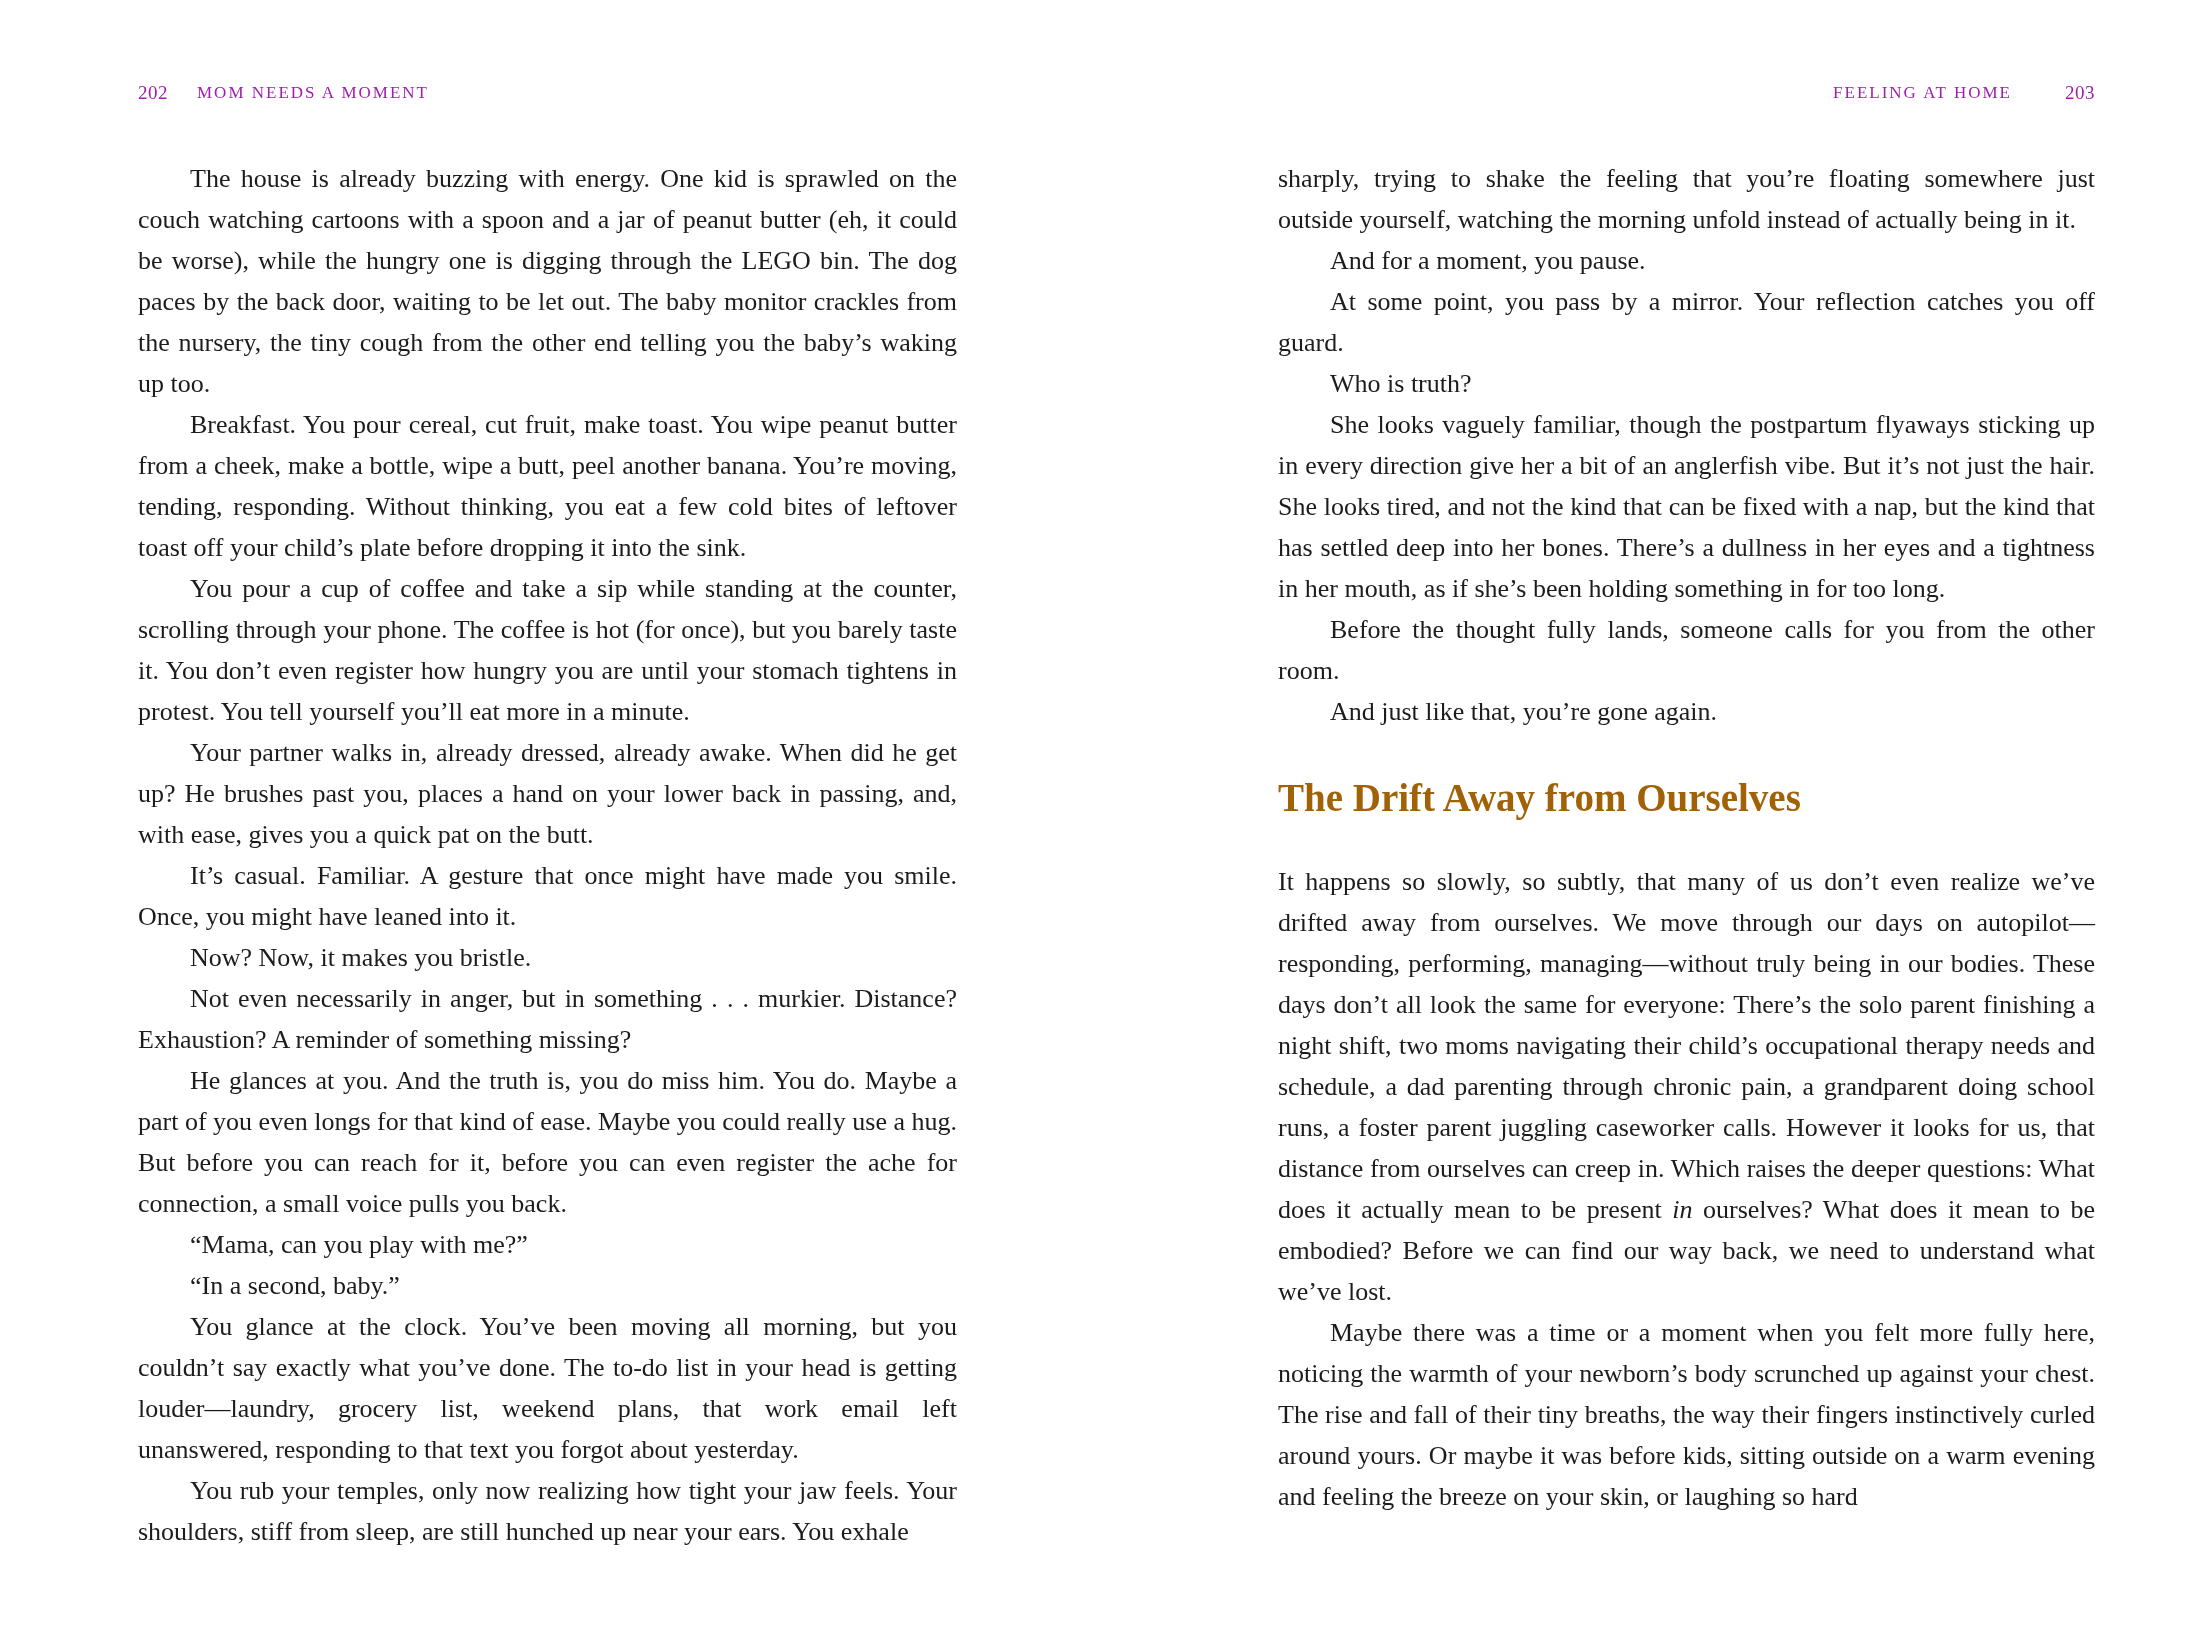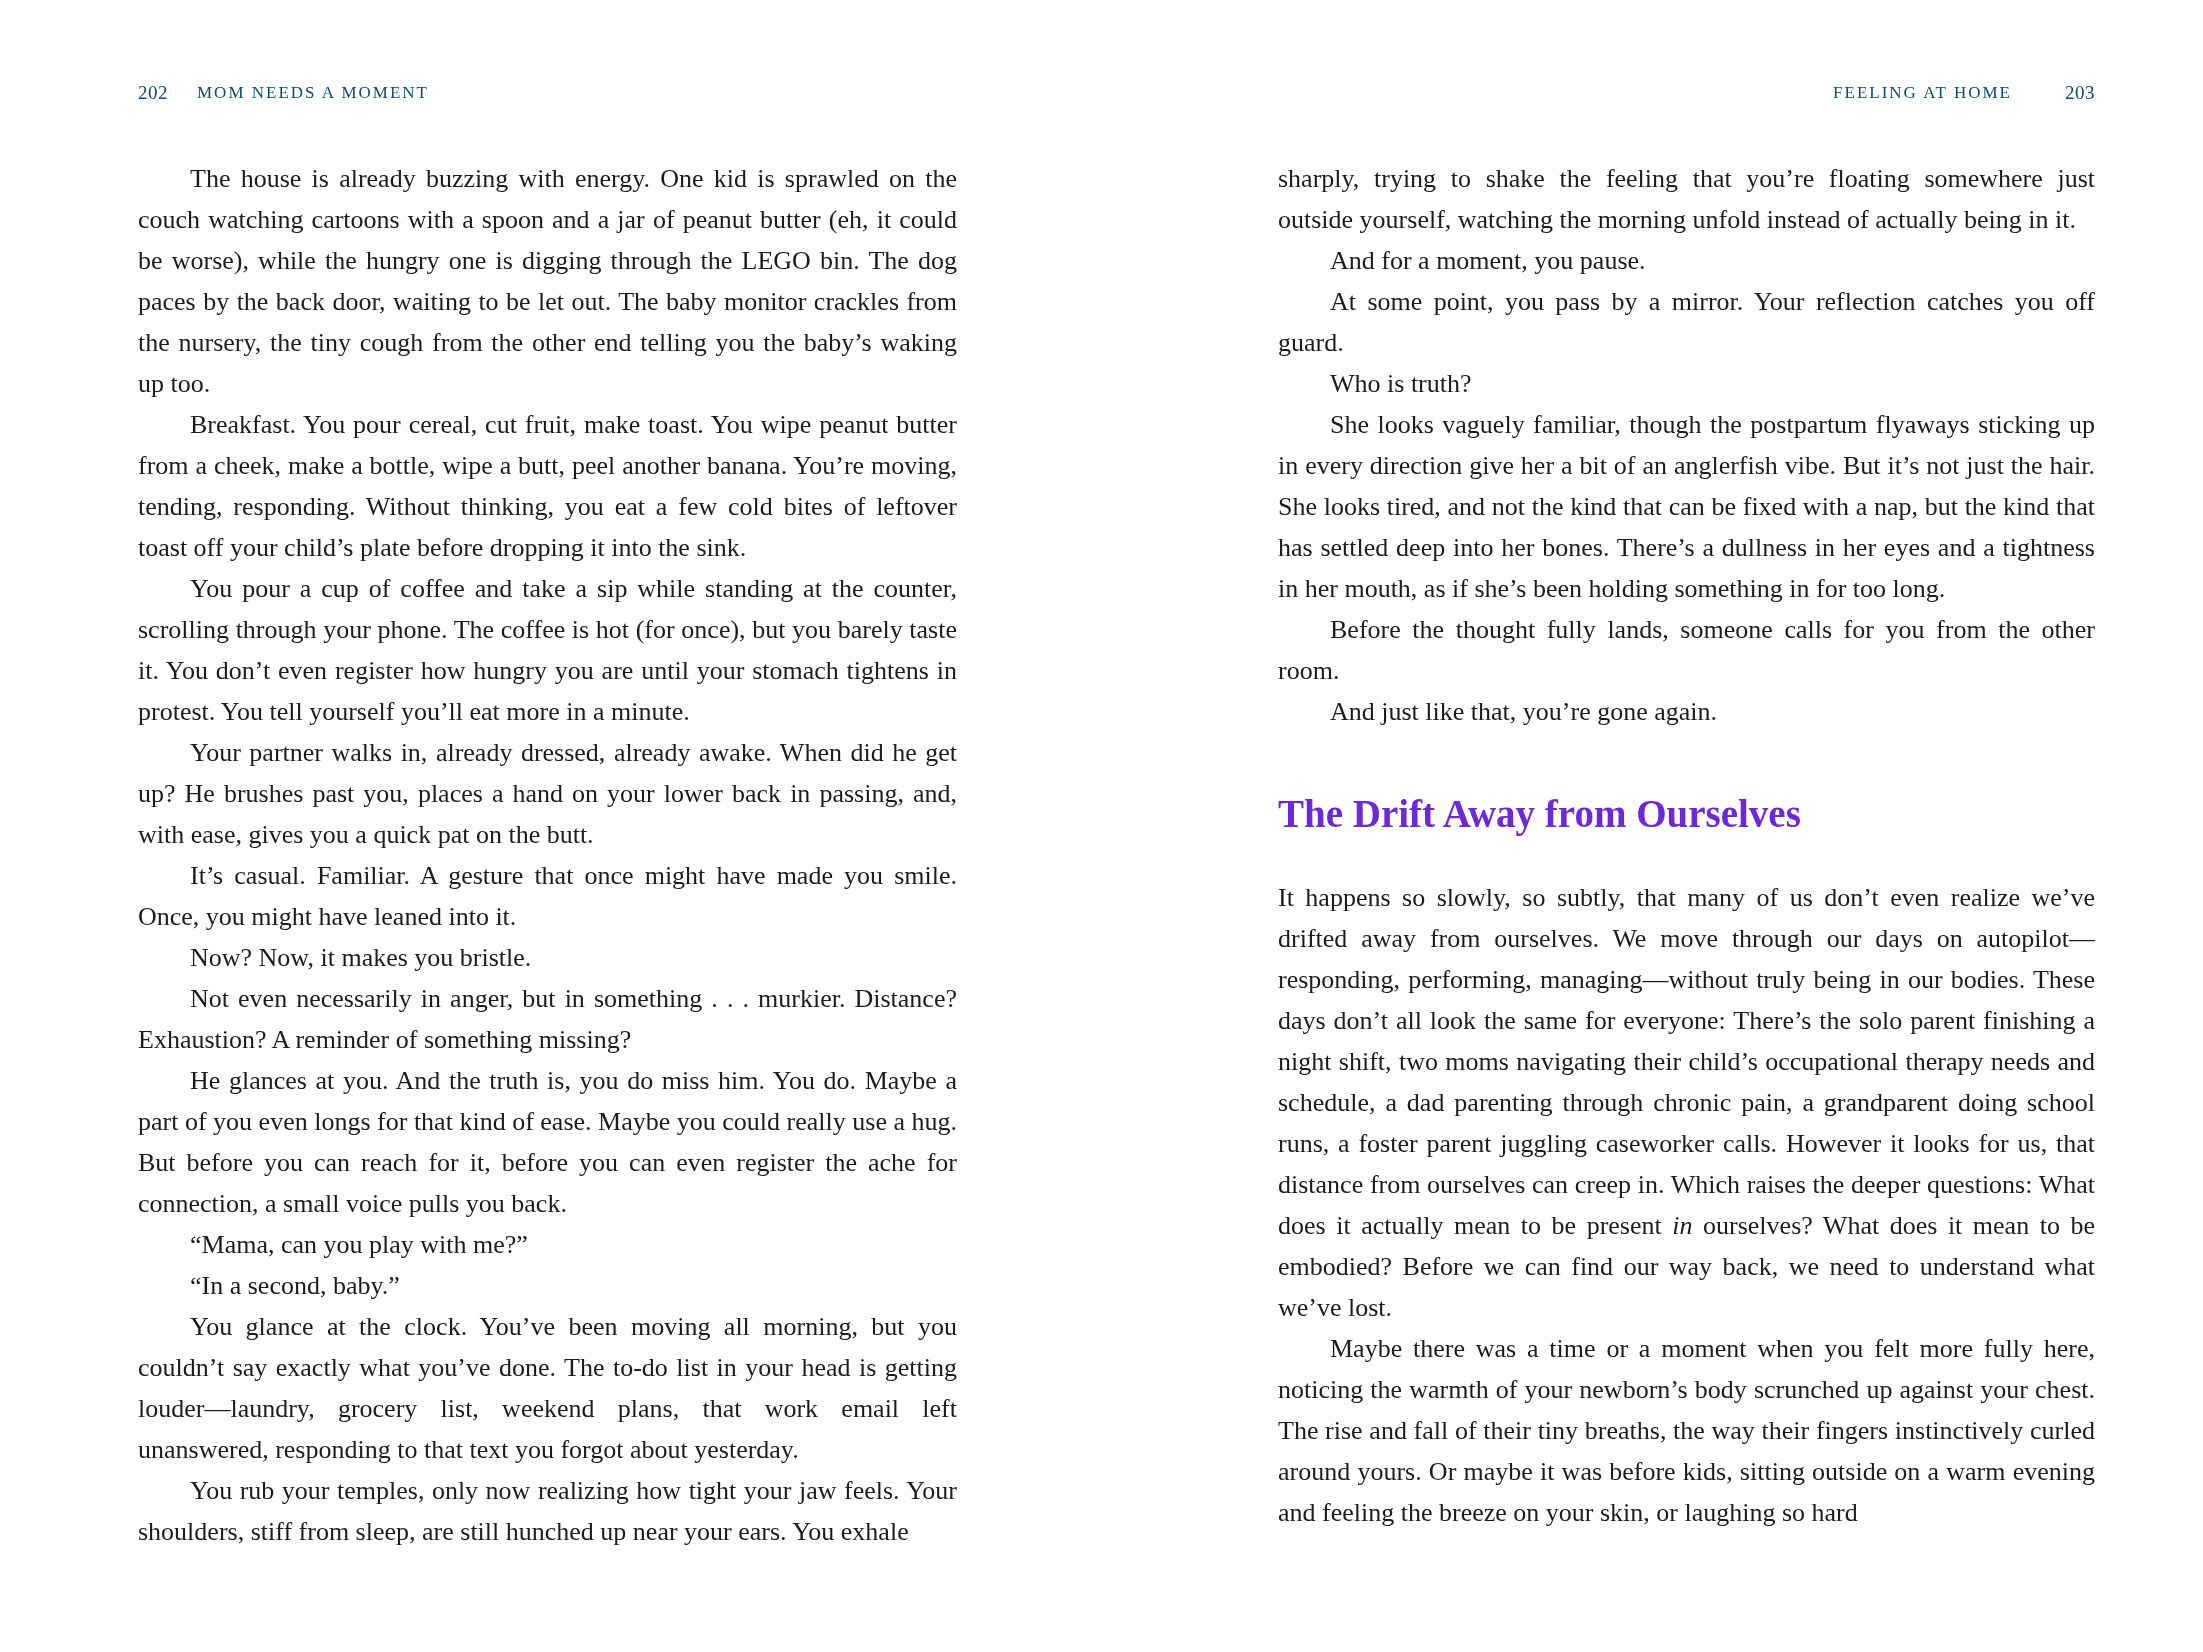--- a/index.html
+++ b/index.html
@@ -24,21 +24,21 @@
     width: 819px;
   }
   .page.right {
     left: 1278px;
     width: 817px;
   }
   .running-head {
     font-size: 19px;
     line-height: 24px;
     letter-spacing: 0.5px;
-    color: #0c4a6e;
+    color: #a21caf;
     margin-bottom: 53px;
     display: flex;
     align-items: flex-start;
   }
   .running-head .head-title {
     letter-spacing: 2px;
     font-size: 17px;
   }
   .running-head.left-head .folio {
     margin-right: 29px;
@@ -63,24 +63,24 @@
   }
   .para.noindent {
     text-indent: 0;
     margin-top: 40px;
   }
   .section-heading {
     font-family: "Liberation Serif", serif;
     font-weight: bold;
     font-size: 39px;
     line-height: 46px;
-    margin: 59px 0 24px 0;
+    margin: 43px 0 24px 0;
     text-align: left;
     text-indent: 0;
-    color: #6d28d9;
+    color: #a16207;
   }
   em {
   }
 </style>
 </head>
 <body>
 
 <div>
 
   <section class="page left">

